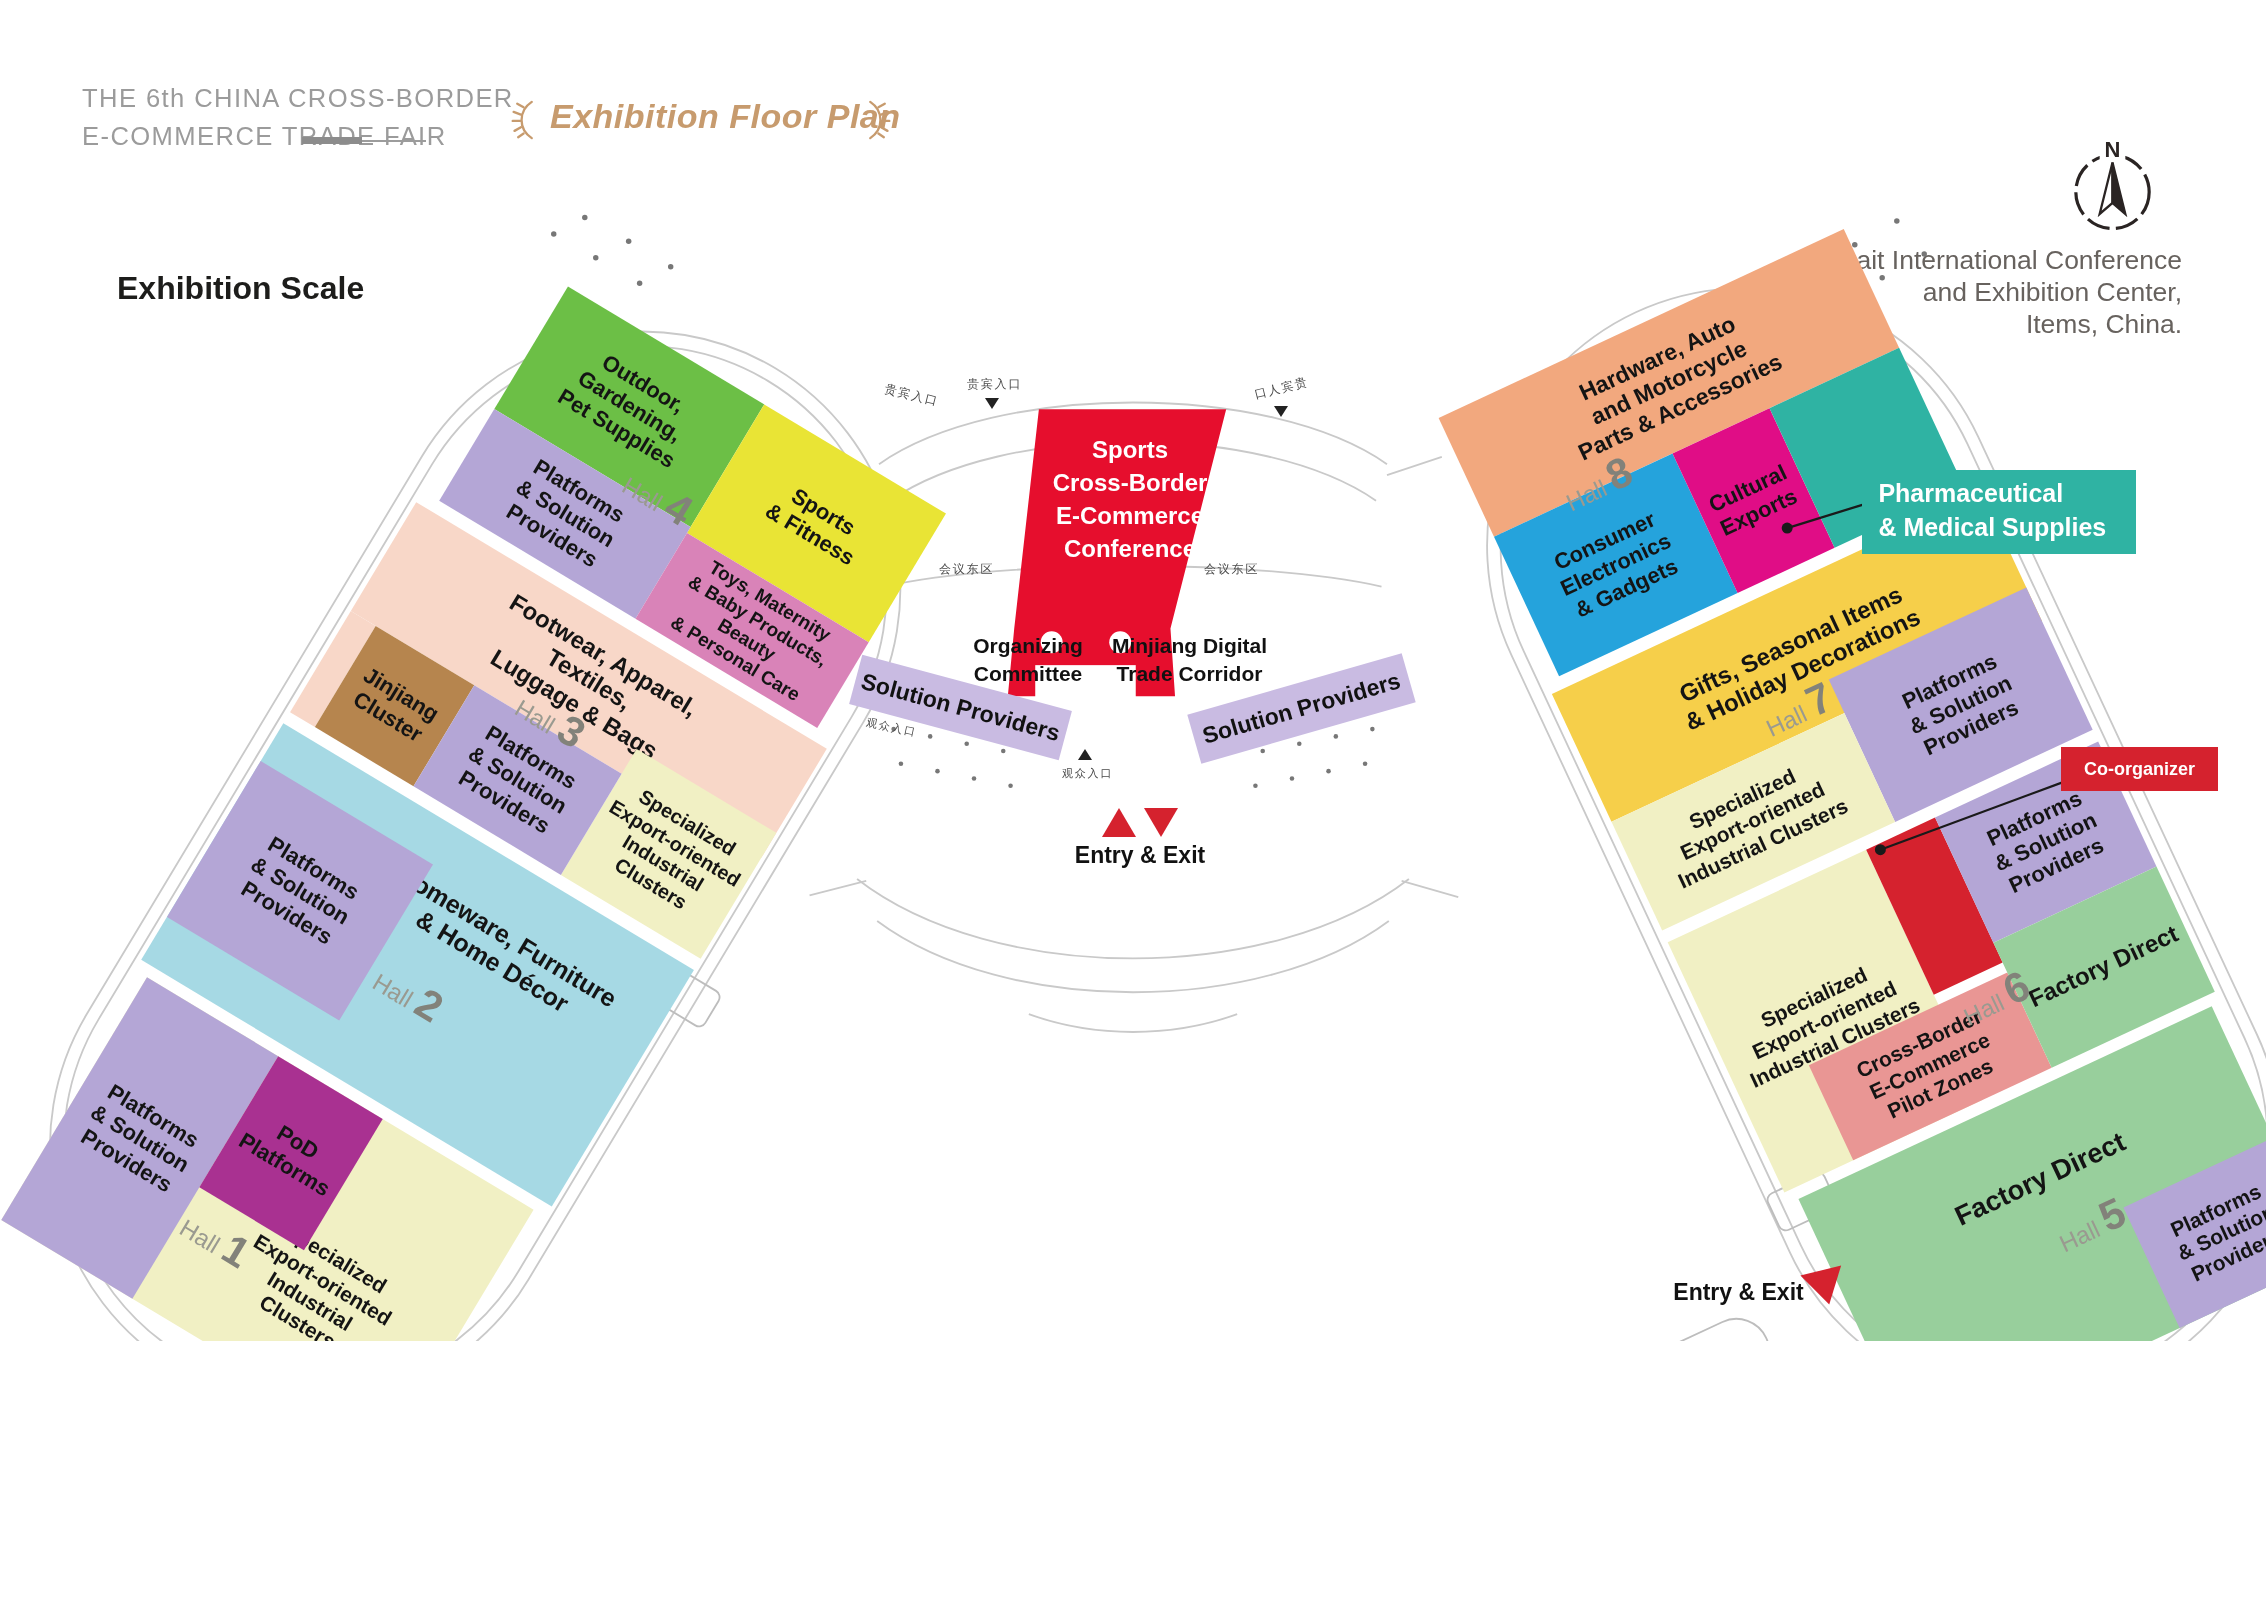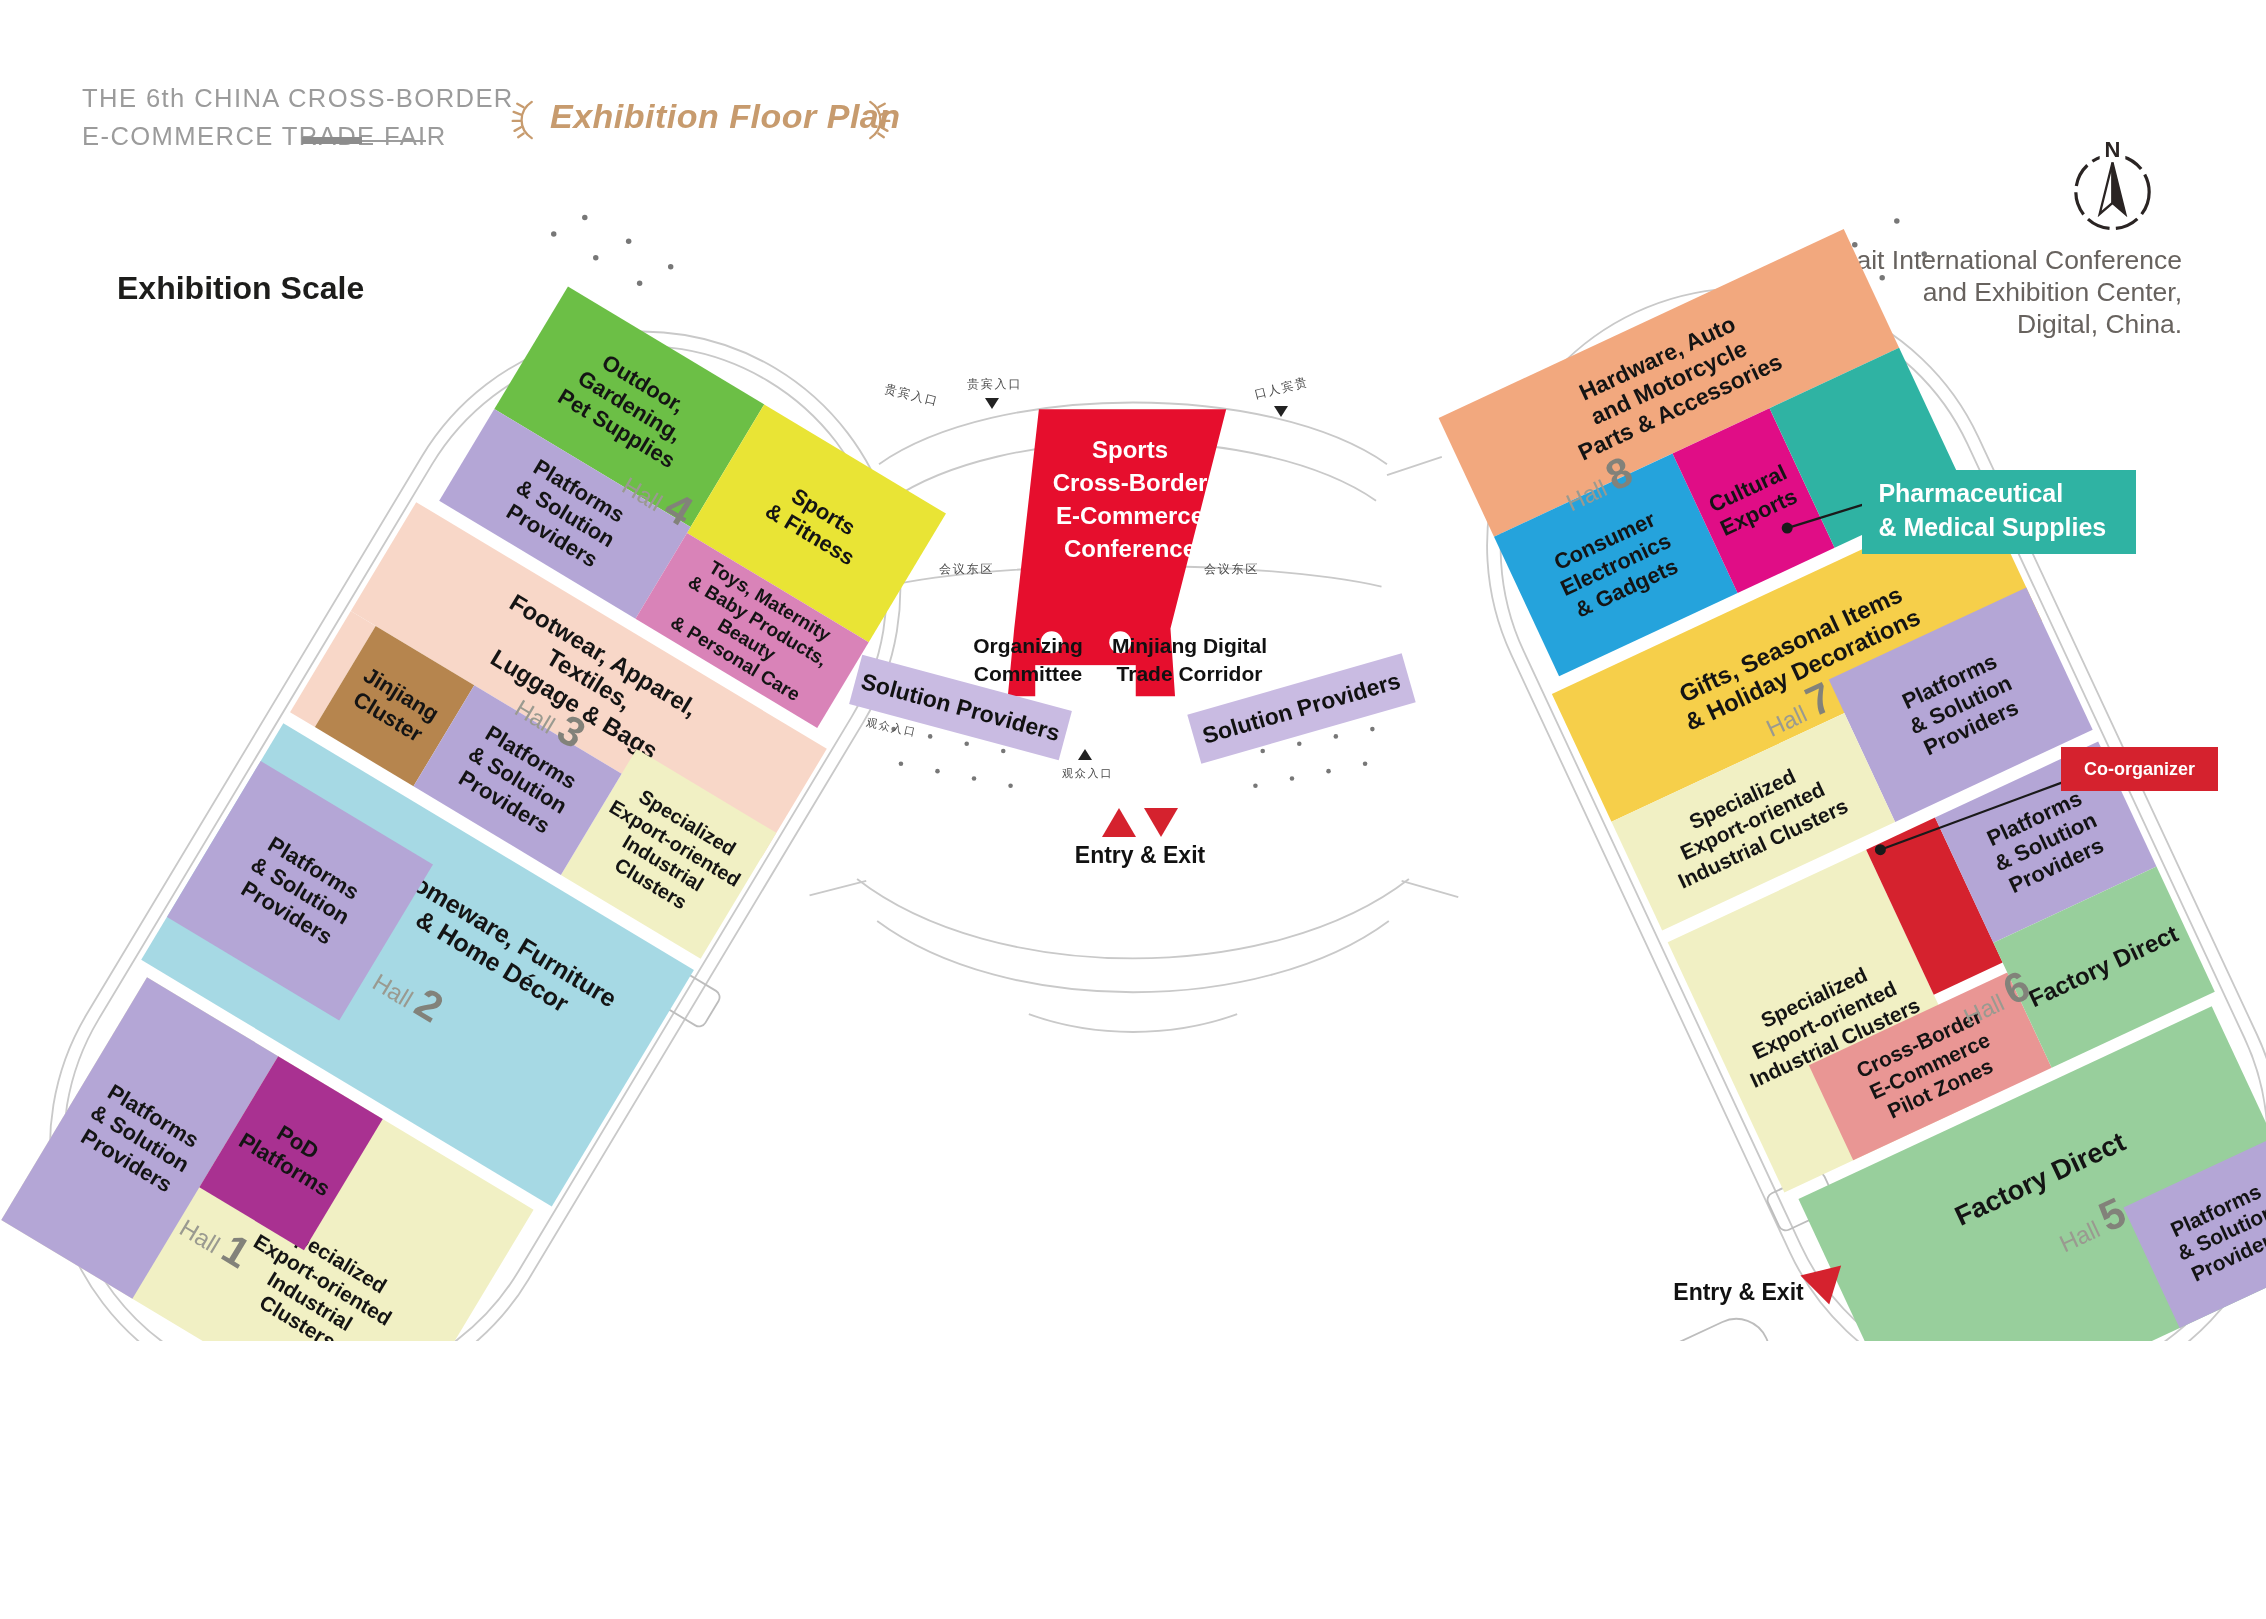--- a/index.html
+++ b/index.html
@@ -164,21 +164,21 @@
   <svg class="abs" style="left:2063px;top:135px;" width="99" height="101" viewBox="0 0 108 110">
     <circle cx="54" cy="62" r="40" stroke="#2a2423" stroke-width="3.5" fill="none" stroke-dasharray="26 7"></circle>
     <rect x="40" y="2" width="28" height="26" fill="#ffffff"></rect>
     <text x="54" y="24" text-anchor="middle" font-size="24" font-weight="700" fill="#2a2423" font-family="Liberation Sans, sans-serif">N</text>
     <polygon points="54,30 40,86 54,74" fill="#ffffff" stroke="#2a2423" stroke-width="2.5"></polygon>
     <polygon points="54,30 68,86 54,74" fill="#2a2423" stroke="#2a2423" stroke-width="2.5"></polygon>
   </svg>
   <div class="abs venue" style="right:84px;top:245px;">
     <div>Strait International Conference</div>
     <div>and Exhibition Center,</div>
-    <div>Digital, China.</div>
+    <div>Items, China.</div>
   </div>
 
   <div class="wing" style="left:236px;top:322px;width:479px;height:1093px;transform:rotate(31deg);">
 
     <div class="hall" style="height:250px;width:92%;margin:0 auto;">
       <div class="zone" style="left:0;top:0;width:52%;height:57%;background:#6cbf46;">
           <span>Outdoor,
 Gardening,
 Pet Supplies</span>
         </div>

